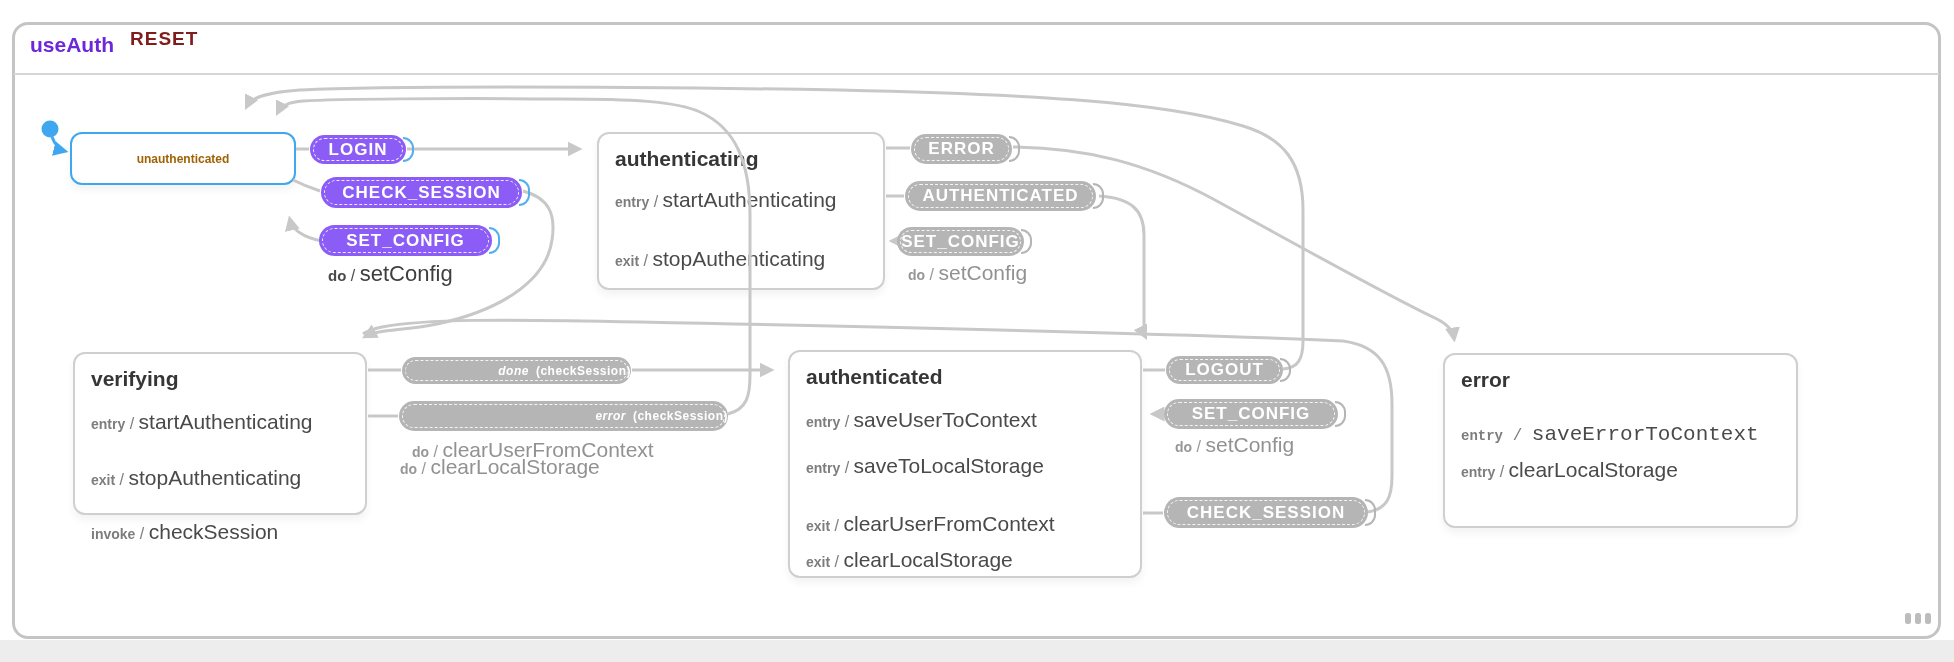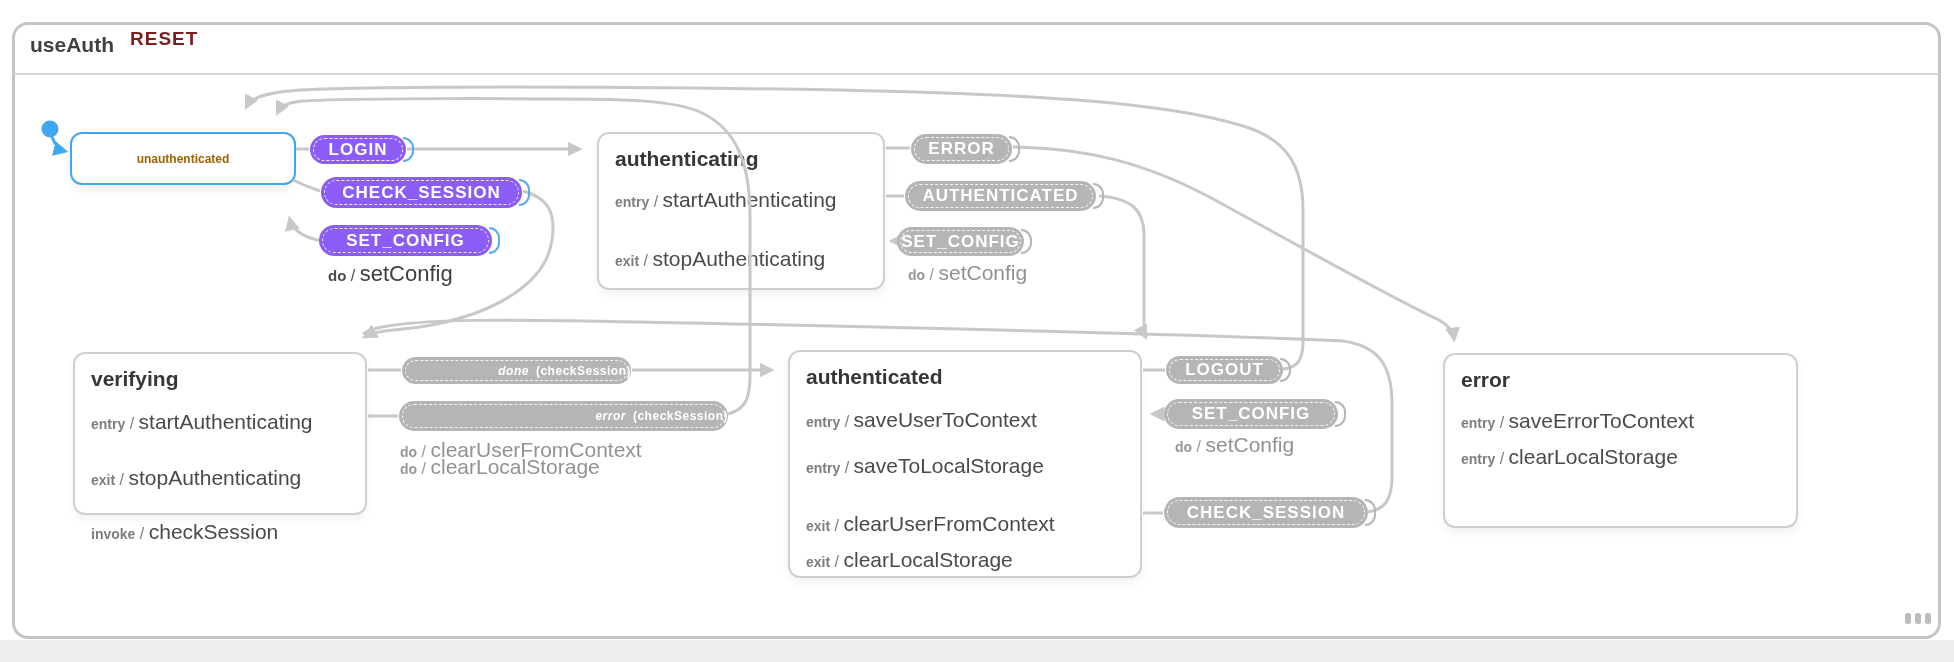--- a/index.html
+++ b/index.html
@@ -8,21 +8,21 @@
     position: relative; width: 1954px; height: 662px;
     background:#fff; overflow: hidden;
     font-family: "Liberation Sans", sans-serif;
   }
   .bottom-strip { position:absolute; left:0; top:640px; width:1954px; height:22px; background:#ededed; z-index:0; }
   .card {
     position:absolute; left:12px; top:22px; width:1929px; height:617px;
     background:#fff; border:3px solid #c4c4c4; border-radius:16px; z-index:1;
   }
   .header-divider { position:absolute; left:14px; top:73px; width:1925px; height:2px; background:#d6d6d6; z-index:2; }
-  .machine-title { position:absolute; left:30px; top:33px; font-size:21px; font-weight:bold; color:#404040; z-index:2; }
+  .machine-title { position:absolute; left:30px; top:33px; font-size:21px; font-weight:bold; color:#6d28d9; z-index:2; }
   .reset-btn { position:absolute; left:130px; top:28px; font-size:19px; font-weight:bold; color:#7f1d1d; letter-spacing:1px; z-index:2; cursor:pointer; }
 
   
   .sbox {
     position:absolute; background:#fff; border:2.5px solid #cfcfcf; border-radius:12px;
     padding:12px 16px; z-index:2; box-shadow:0 5px 8px rgba(0,0,0,.05);
   }
   .sbox.active { border-color:#3fa7ef; border-width:2.5px; }
   .sbox .title { font-size:21px; font-weight:bold; color:#363636; line-height:26px; }
   .row { line-height:28px; white-space:nowrap; }
@@ -38,21 +38,21 @@
   #box-verifying { left:73px; top:352px; width:294px; height:163px; }
   #box-verifying .row-0 { margin-top:16px; }
   #box-verifying .row-1 { margin-top:26px; }
   #box-verifying .row-2 { margin-top:24px; }
   #box-authenticated { left:788px; top:350px; width:354px; height:228px; }
   #box-authenticated .row-0 { margin-top:16px; }
   #box-authenticated .row-1 { margin-top:16px; }
   #box-authenticated .row-2 { margin-top:28px; }
   #box-authenticated .row-3 { margin-top:6px; }
   #box-error { left:1443px; top:353px; width:355px; height:175px; }
-  #box-error .row-0 { margin-top:14px; }
+  #box-error .row-0 { margin-top:28px;font-family:Liberation Mono, monospace; }
   #box-error .row-1 { margin-top:8px; }
   #box-error .row-2 { margin-top:6px; }
 
   
   svg.edges { position:absolute; left:0; top:0; z-index:3; pointer-events:none; }
 
   
   .pill {
     position:absolute; z-index:4; border-radius:20px; color:#fff;
     font-size:17px; font-weight:bold; letter-spacing:1px;
@@ -179,21 +179,21 @@
   </div>
 
   <div class="pill pill-gray left-align" style="left:402px;top:357px;width:229px;height:27px;">
     <span class="em">done</span>
       <span>(checkSession)</span>
   </div>
   <div class="pill pill-gray left-align" style="left:399px;top:401px;width:329px;height:30px;">
     <span class="em">error</span>
       <span>(checkSession)</span>
   </div>
-  <div class="do-line" style="left:400px;top:437px;">
+  <div class="do-line" style="left:412px;top:437px;">
     <span class="kw">do</span> <span class="sep">/</span> <span class="action">clearUserFromContext</span>
   </div>
   <div class="do-line" style="left:400px;top:454px;">
     <span class="kw">do</span> <span class="sep">/</span> <span class="action">clearLocalStorage</span>
   </div>
 
   <div class="pill pill-gray tail" style="left:1166px;top:356px;width:117px;height:28px;">LOGOUT</div>
   <div class="pill pill-gray tail" style="left:1164px;top:399px;width:174px;height:30px;">SET_CONFIG</div>
   <div class="do-line" style="left:1175px;top:432px;">
     <span class="kw">do</span> <span class="sep">/</span> <span class="action">setConfig</span>

